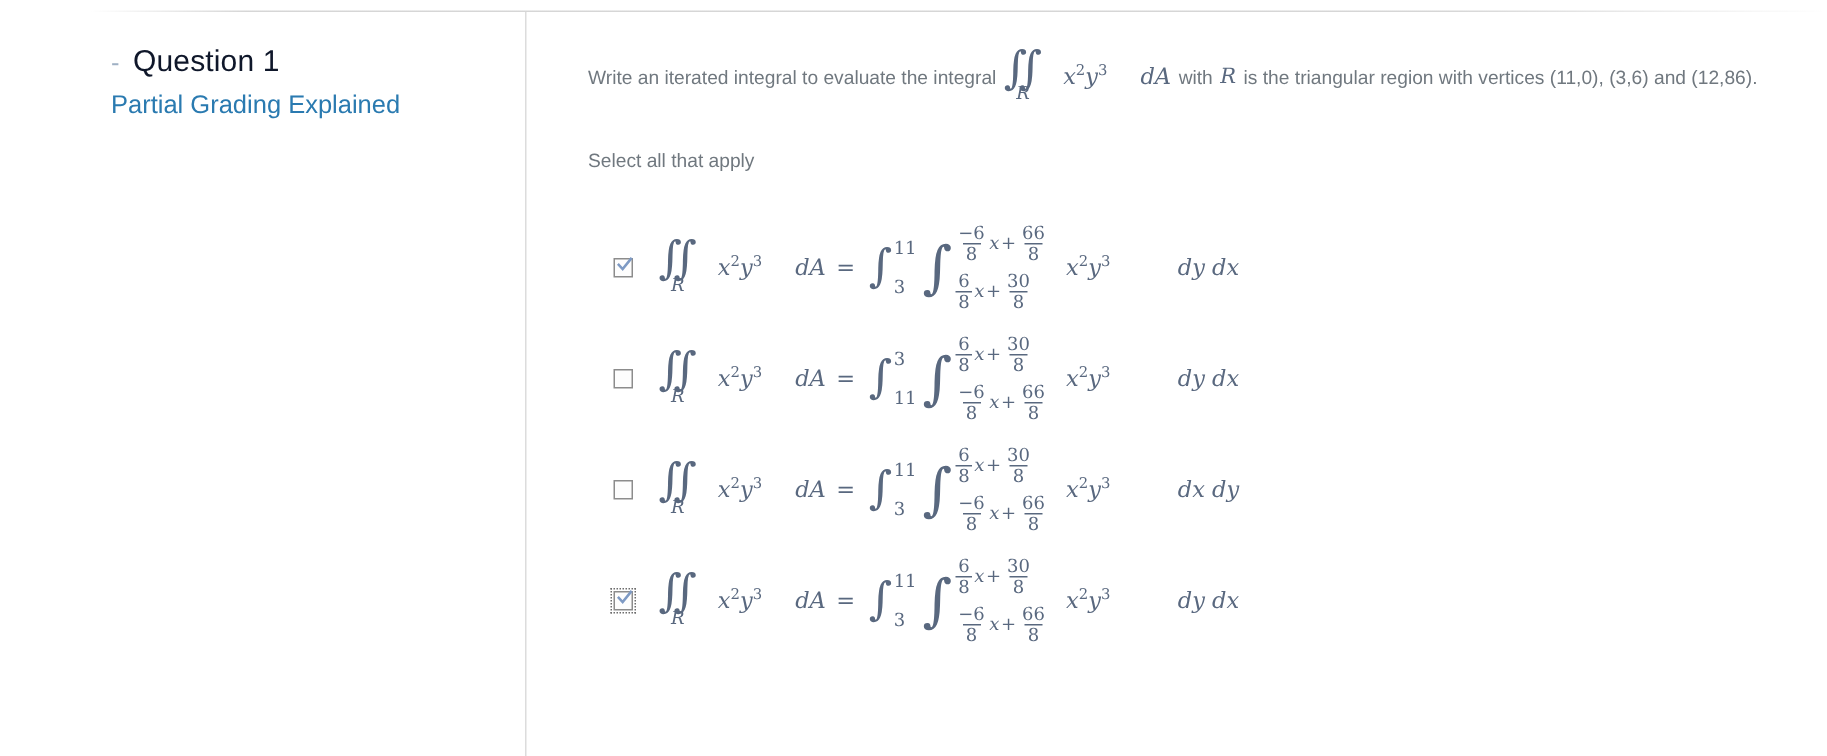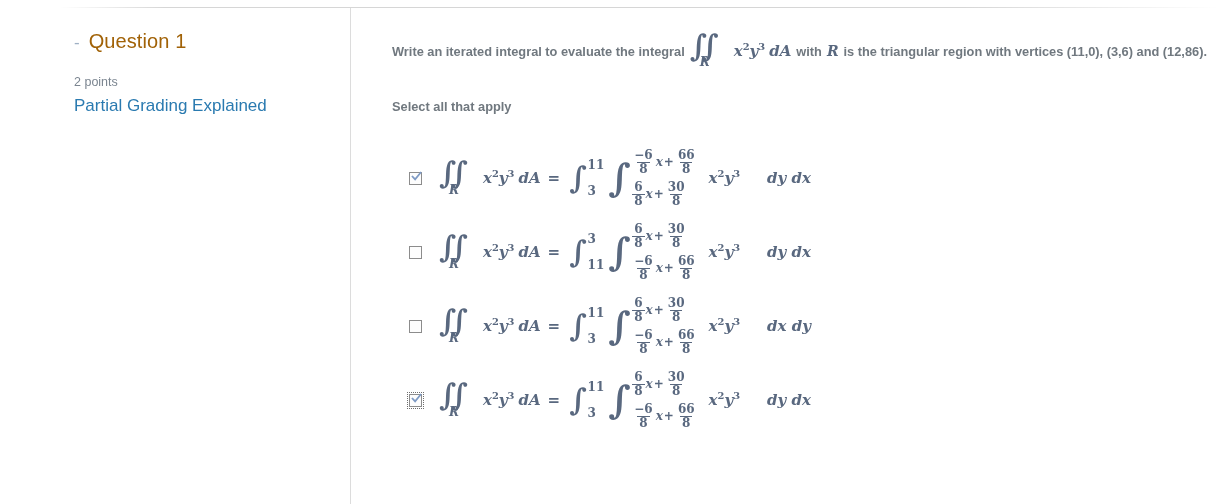--- a/index.html
+++ b/index.html
@@ -62,21 +62,21 @@
     font-size: 17px;
     line-height: 1;
     color: #9fb0c4;
     font-weight: 400;
     cursor: pointer;
     user-select: none;
   }
   .q-title {
     font-size: 20px;
     font-weight: 400;
-    color: #a16207;
+    color: #0f172a;
     letter-spacing: .1px;
   }
   .q-points {
     margin-top: 22px;
     font-size: 12.5px;
     color: #7b8590;
   }
   .q-link {
     display: inline-block;
     margin-top: 7px;
@@ -87,21 +87,20 @@
   }
 
   
   .body-col {
     position: absolute;
     left: 351px;
     top: 8px;
     width: 867px;
     height: 496px;
     padding: 26px 0 16px 41px;
-    font-weight: bold;
   }
   .prompt {
     font-size: 12.8px;
     color: #70787f;
     line-height: 1.2;
     display: flex;
     align-items: center;
     flex-wrap: nowrap;
     white-space: nowrap;
   }
@@ -239,21 +238,21 @@
   .linear-lim {
     display: inline-flex;
     align-items: center;
     font-size: 12px;
   }
   .linear-lim .v { font-style: italic; margin: 0 0px; }
   .linear-lim .plus { margin: 0 1px; }
 
   .integrand {
     margin-left: 9px;
-    margin-right: 4px;
+    margin-right: 22px;
     text-align: center;
   }
   .differentials {
     margin-left: 23px;
     font-style: italic;
   }
   .eqmark { margin: 0 7px; }
   .spacer-sm { display: inline-block; width: 5px; }
 </style>
 </head>
@@ -262,21 +261,20 @@
 <div class="page">
 
   <div class="top-rule"></div>
   <div class="v-divider"></div>
 
   <div class="meta-col">
     <div class="q-heading">
       <span class="collapse-toggle">-</span>
       <span class="q-title">Question 1</span>
     </div>
-    <div class="q-points">2 points</div>
     <a class="q-link">Partial Grading Explained</a>
   </div>
 
   <div class="body-col">
 
     <div class="prompt">
       <span class="txt">Write an iterated integral to evaluate the integral</span>
       <span class="spacer-sm"></span>
 
       <span class="math">

